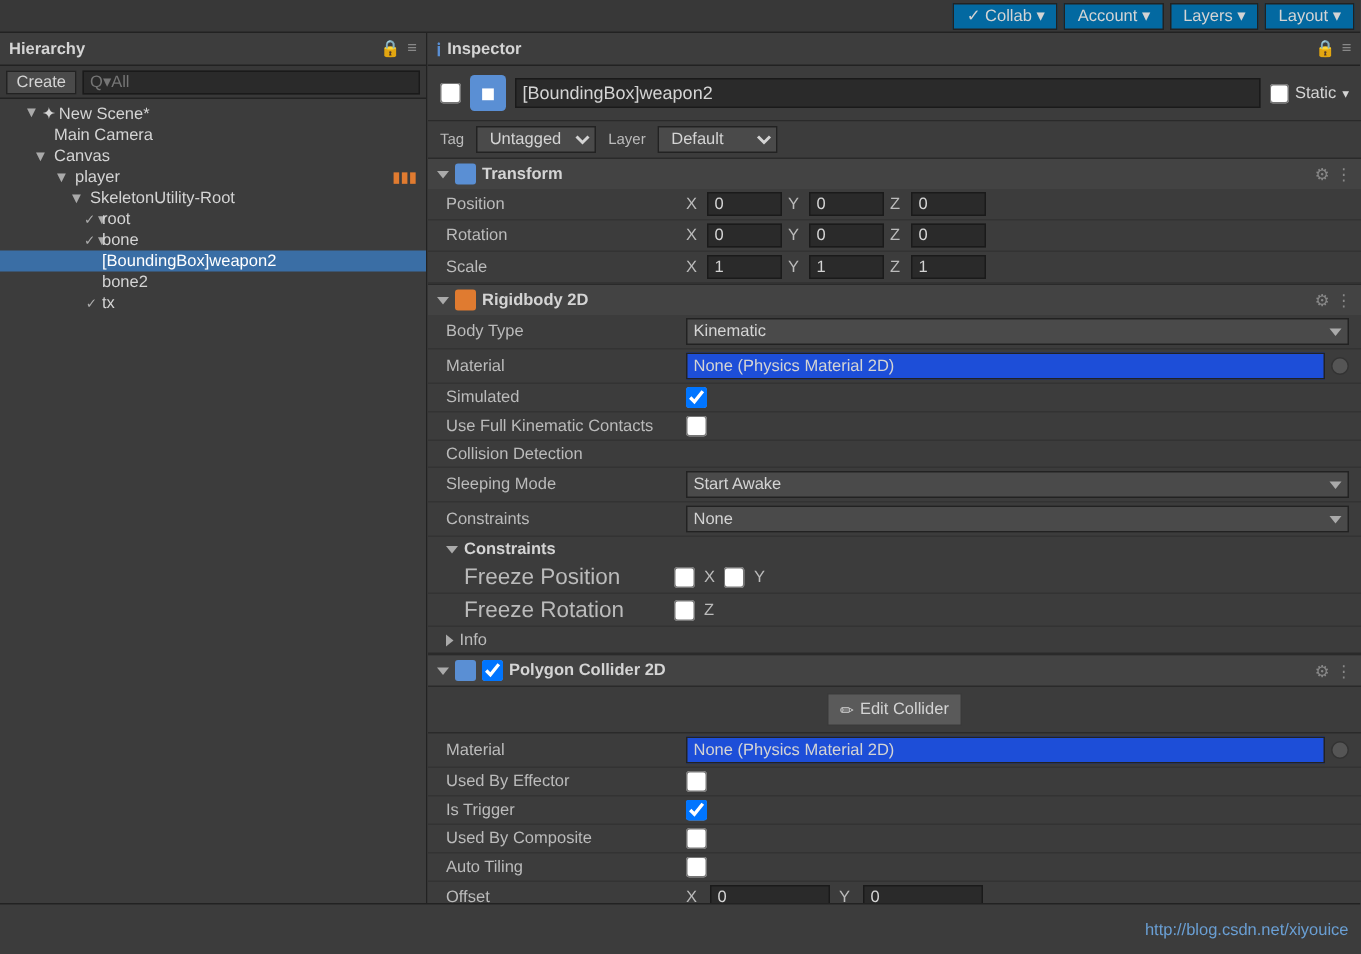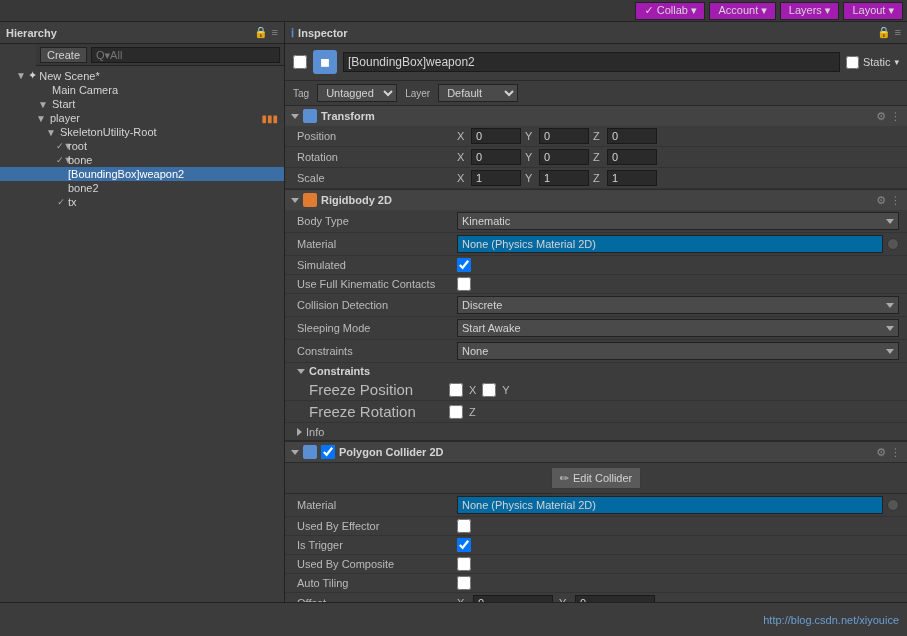--- a/index.html
+++ b/index.html
@@ -21,21 +21,21 @@
       align-items: center;
       justify-content: flex-end;
       background: #383838;
       height: 22px;
       padding: 0 4px;
       gap: 4px;
       border-bottom: 1px solid #222;
       flex-shrink: 0;
     }
     .top-bar-btn {
-      background: #a21caf;
+      background: #0369a1;
       border: 1px solid #222;
       color: #d4d4d4;
       font-size: 11px;
       padding: 2px 8px;
       cursor: pointer;
       display: flex;
       align-items: center;
       gap: 3px;
       height: 18px;
     }
@@ -78,21 +78,20 @@
       color: #888;
     }
     .hierarchy-toolbar {
       display: flex;
       align-items: center;
       background: #383838;
       padding: 2px 4px;
       gap: 4px;
       height: 22px;
       border-bottom: 1px solid #222;
-      margin-left: 36px;
     }
     .hierarchy-toolbar input {
       flex: 1;
       background: #2a2a2a;
       border: 1px solid #1a1a1a;
       color: #d4d4d4;
       font-size: 11px;
       padding: 1px 4px;
       height: 16px;
     }
@@ -114,21 +113,21 @@
       padding: 1px 6px;
       cursor: pointer;
       display: flex;
       align-items: center;
       gap: 2px;
       white-space: nowrap;
     }
     .tree-item.selected { background: #3a6ea5; color: white; }
     .tree-item .expand { width: 10px; text-align: center; font-size: 10px; color: #aaa; }
     .indent1 { padding-left: 16px; }
-    .indent2 { padding-left: 38px; }
+    .indent2 { padding-left: 22px; }
     .indent3 { padding-left: 36px; }
     .indent4 { padding-left: 46px; }
     .indent5 { padding-left: 56px; }
 
     
     .inspector-panel {
       flex: 1;
       background: #3c3c3c;
       display: flex;
       flex-direction: column;
@@ -291,21 +290,21 @@
       cursor: pointer;
     }
     .material-row {
       display: flex;
       align-items: center;
       flex: 1;
       gap: 4px;
     }
     .material-field {
       flex: 1;
-      background: #0369a1;
+      background: #1d4ed8;
       border: 1px solid #222;
       color: #d4d4d4;
       font-size: 11px;
       padding: 1px 4px;
       height: 18px;
     }
 
     
     .sub-section-header {
       display: flex;
@@ -463,21 +462,21 @@
 
       <div class="tree-item indent2">
         <span class="expand"></span>
         <span></span>
         <span>Main Camera</span>
       </div>
 
       <div class="tree-item indent2">
         <span class="expand">▼</span>
         <span></span>
-        <span>Start</span>
+        <span>Canvas</span>
       </div>
 
       <div class="tree-item indent3">
         <span class="expand">▼</span>
         <span></span>
         <span>player</span>
         <span style="margin-left:auto;color:#e07b30;font-size:10px;">▮▮▮</span>
       </div>
 
       <div class="tree-item indent4">
@@ -638,26 +637,20 @@
 
         <div class="field-row">
           <span class="field-label">Use Full Kinematic Contacts</span>
           <div class="field-value">
             <input type="checkbox" class="checkbox-field" style="">
           </div>
         </div>
 
         <div class="field-row">
           <span class="field-label">Collision Detection</span>
-          <div class="field-value">
-            <div class="full-dropdown" style="display:flex;align-items:center;justify-content:space-between;">
-              <span>Discrete</span>
-              <span class="tri-down"></span>
-            </div>
-          </div>
         </div>
 
         <div class="field-row">
           <span class="field-label">Sleeping Mode</span>
           <div class="field-value">
             <div class="full-dropdown" style="display:flex;align-items:center;justify-content:space-between;">
               <span>Start Awake</span>
               <span class="tri-down"></span>
             </div>
           </div>

